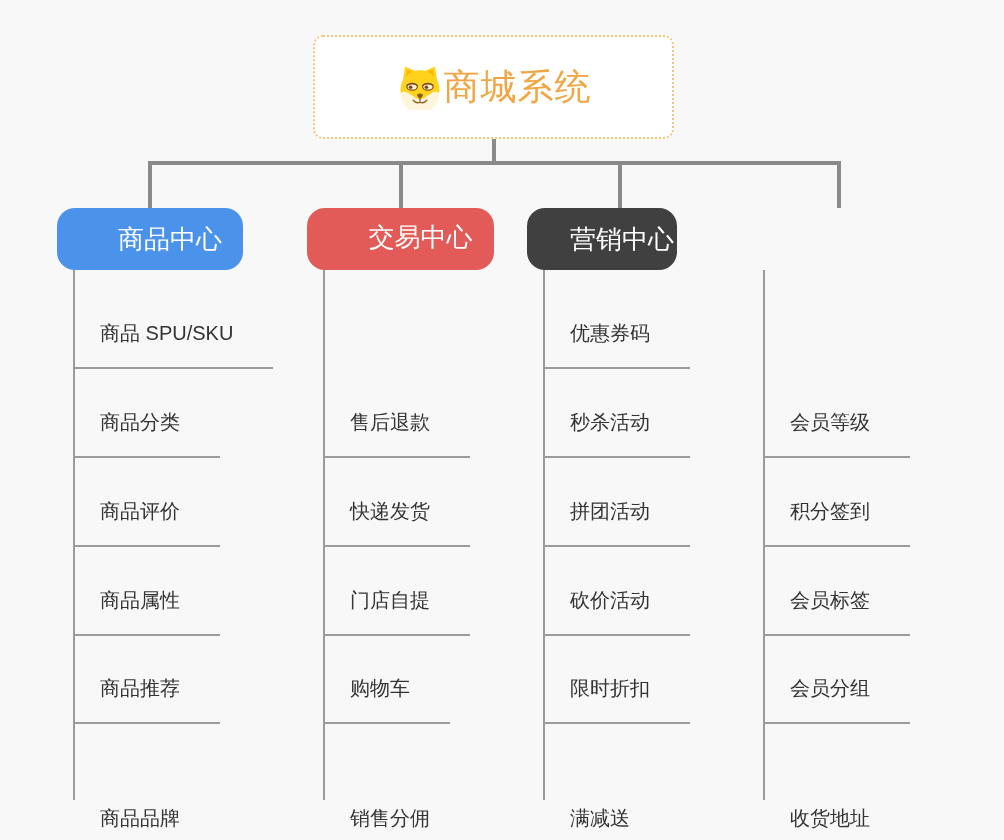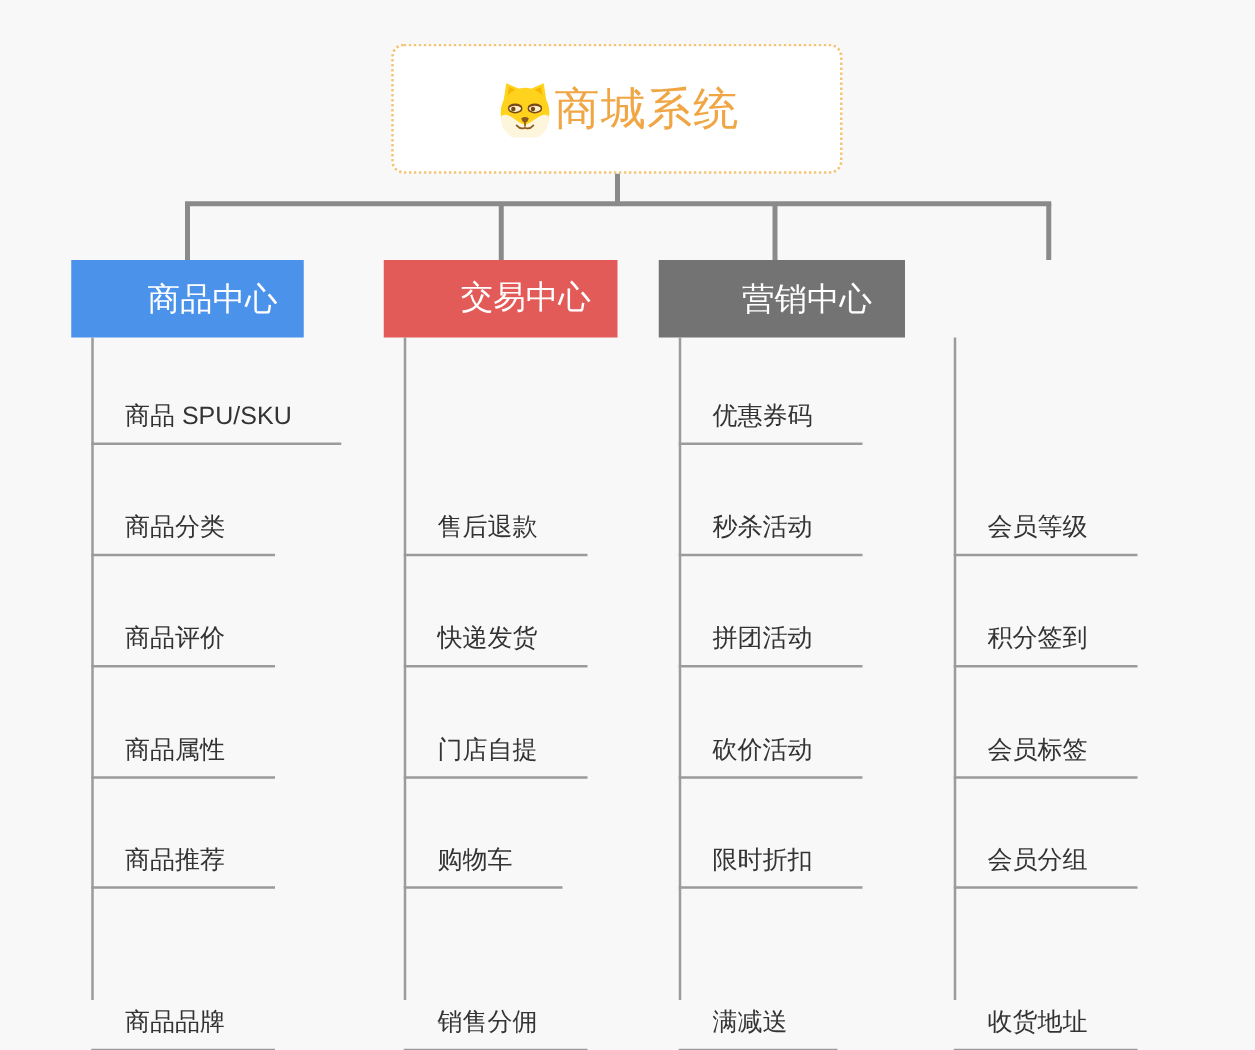--- a/index.html
+++ b/index.html
@@ -38,37 +38,37 @@
   
   .conn { position: absolute; background: #8A8A8A; }
   .conn.v { width: 4px; }
   .conn.h { height: 4px; }
   .branch-line { position: absolute; width: 2px; background: #9B9B9B; }
   
   .branch-node {
     position: absolute;
     top: 208px;
     height: 62px;
-    border-radius: 0;
+    border-radius: 18px;
     color: #FFFFFF;
     font-size: 26px;
     line-height: 62px;
     text-align: center;
     cursor: pointer;
     white-space: nowrap;
     padding-left: 40px;
   }
   
   .leaf {
     position: absolute;
     display: inline-block;
     font-size: 20px;
     line-height: 28px;
     color: #333333;
-    padding: 0 40px 7px 27px;
+    padding: 0 40px 20px 27px;
     border-bottom: 2px solid #9B9B9B;
     white-space: nowrap;
     cursor: pointer;
   }
   
   .colx-0 { left: 73px; }
   .colx-1 { left: 323px; }
   .colx-2 { left: 543px; }
   .colx-3 { left: 763px; }
   
@@ -114,21 +114,21 @@
 
   <div class="conn v" style="left:492px; top:139px; height:24px;"></div>
   <div class="conn h" style="left:148px; top:161px; width:693px;"></div>
   <div class="conn v" style="left:148px; top:163px; height:45px;"></div>
   <div class="conn v" style="left:399px; top:163px; height:45px;"></div>
   <div class="conn v" style="left:618px; top:163px; height:45px;"></div>
   <div class="conn v" style="left:837px; top:163px; height:45px;"></div>
 
   <div class="branch-node" style="left: 57px; width: 186px; background-color: rgb(75, 146, 234);">商品中心</div>
   <div class="branch-node" style="left: 307px; width: 187px; background-color: rgb(226, 91, 88); font-family: Liberation Mono, monospace;">交易中心</div>
-  <div class="branch-node" style="left: 527px; width: 197px; background-color: #737373;">营销中心</div>
+  <div class="branch-node" style="left: 527px; width: 150px; background-color: #404040;">营销中心</div>
 
   <div class="branch-line" style="left:73px; top:270px; height:530px;"></div>
   <div class="branch-line" style="left:323px; top:270px; height:530px;"></div>
   <div class="branch-line" style="left:543px; top:270px; height:530px;"></div>
   <div class="branch-line" style="left:763px; top:270px; height:530px;"></div>
 
   <span class="leaf colx-0 rowy-0">商品 SPU/SKU</span>
   <span class="leaf colx-0 rowy-1">商品分类</span>
   <span class="leaf colx-0 rowy-2">商品评价</span>
   <span class="leaf colx-0 rowy-3">商品属性</span>

